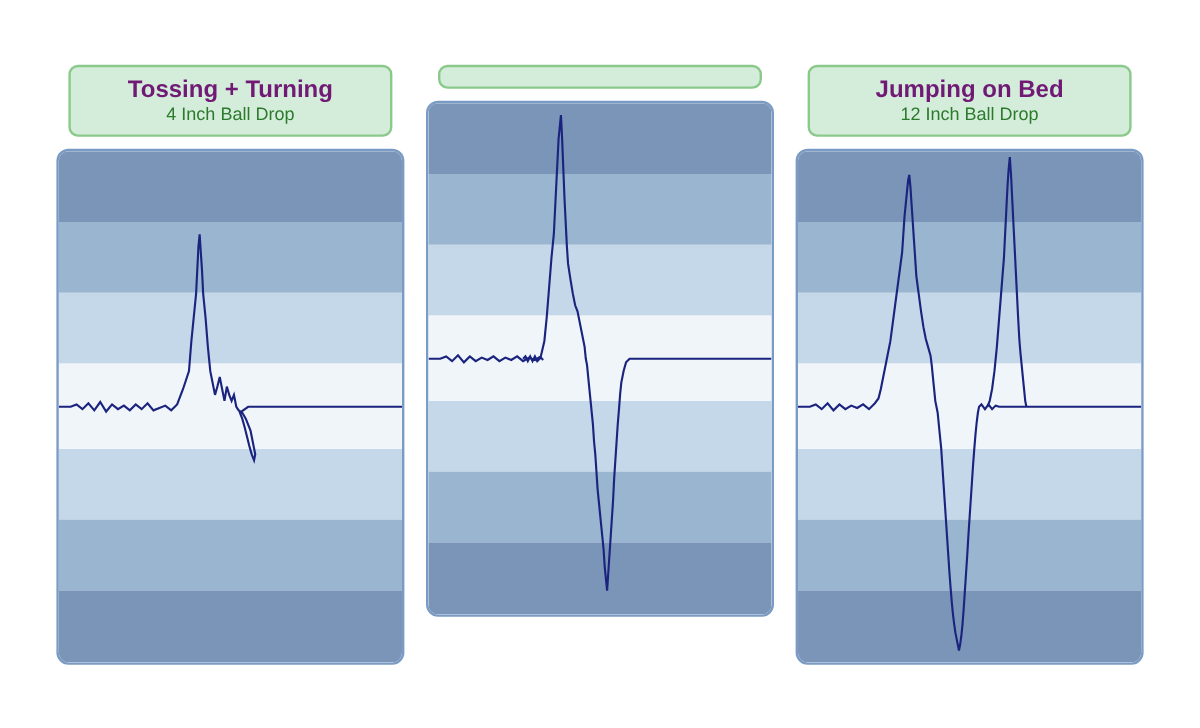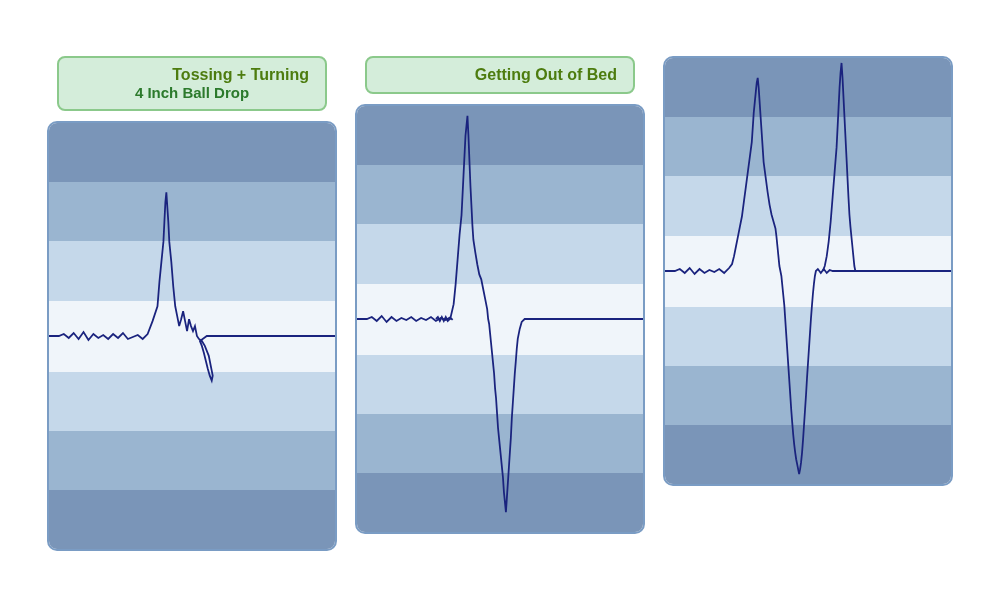--- a/index.html
+++ b/index.html
@@ -29,29 +29,28 @@
     }
     .panel-label {
       background: #d4edda;
       border: 2px solid #8bc98b;
       border-radius: 8px;
       padding: 8px 16px;
       text-align: center;
       min-width: 270px;
     }
     .panel-label .title {
-      font-size: 16px;
+      font-size: 20px;
       font-weight: bold;
-      color: #4d7c0f;
-      text-align: right;
+      color: #701a75;
     }
     .panel-label .subtitle {
       font-size: 15px;
       color: #2c7a2c;
-      font-weight: bold;
+      font-weight: normal;
     }
     .chart-panel {
       width: 290px;
       height: 430px;
       border-radius: 10px;
       overflow: hidden;
       border: 2px solid #7a9cc4;
       display: flex;
       flex-direction: column;
     }
@@ -107,21 +106,20 @@
             130,195 132,205 134,198 136,190 138,200 140,210 142,198 144,205 146,210 148,205 150,215
             152,218 155,220 158,225 160,230 162,235 163,240 164,245 165,250 166,255 165,260 163,255 161,248 159,240 157,232 155,225 153,220
             160,215 170,215 180,215 190,215 200,215 210,215 220,215 230,215 240,215 250,215 260,215 270,215 280,215 290,215
           "></polyline>
       </svg>
     </div>
   </div>
 
   <div class="panel-wrapper">
     <div class="panel-label">
-      <div class="title">Getting Out of Bed</div>
     </div>
     <div class="chart-panel">
       <div class="band band-dark"></div>
       <div class="band band-medium"></div>
       <div class="band band-light"></div>
       <div class="band band-white"></div>
       <div class="band band-light"></div>
       <div class="band band-medium"></div>
       <div class="band band-dark"></div>
       <svg class="chart-overlay" viewBox="0 0 290 430" preserveAspectRatio="none">
@@ -139,20 +137,24 @@
           "></polyline>
 
         <polyline fill="none" stroke="#1a237e" stroke-width="1.8" points="
             80,215 82,213 84,217 86,213 88,217 90,213 92,217 95,214 97,216
           "></polyline>
       </svg>
     </div>
   </div>
 
   <div class="panel-wrapper">
+    <div class="panel-label">
+      <div class="title">Jumping on Bed</div>
+      <div class="subtitle">12 Inch Ball Drop</div>
+    </div>
     <div class="chart-panel">
       <div class="band band-dark"></div>
       <div class="band band-medium"></div>
       <div class="band band-light"></div>
       <div class="band band-white"></div>
       <div class="band band-light"></div>
       <div class="band band-medium"></div>
       <div class="band band-dark"></div>
       <svg class="chart-overlay" viewBox="0 0 290 430" preserveAspectRatio="none">
 

